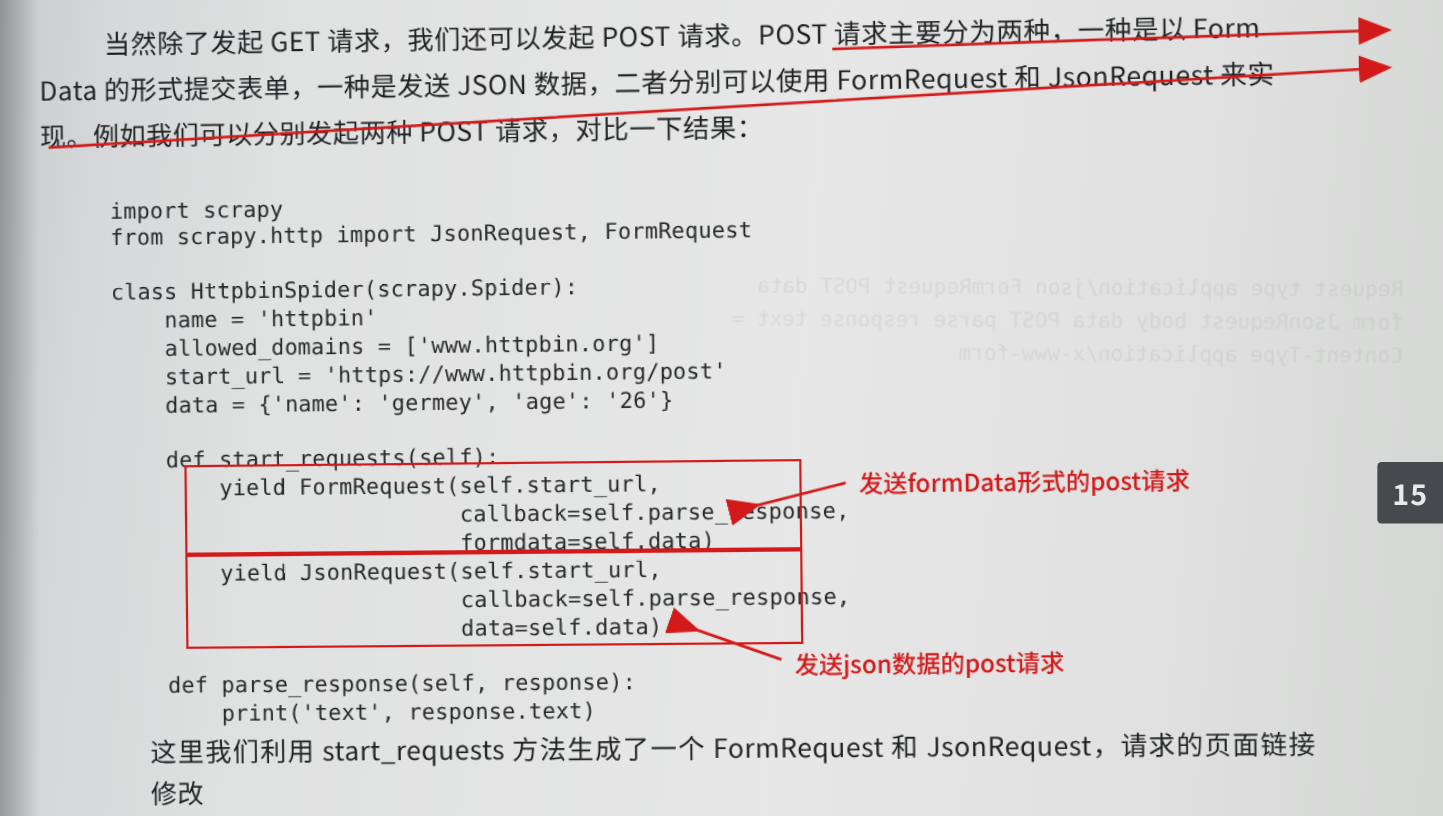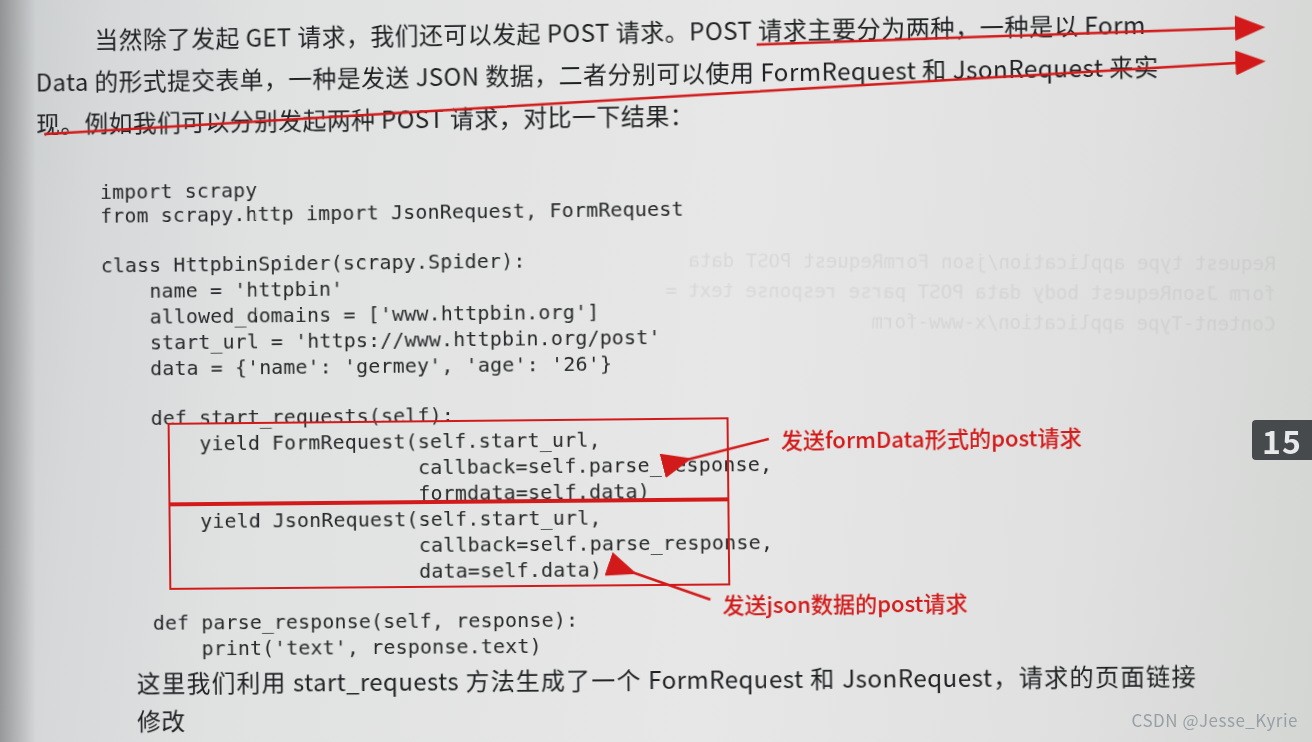--- a/index.html
+++ b/index.html
@@ -73,25 +73,25 @@
     white-space:nowrap;
   }
 
   
   svg.anno { position:absolute; overflow:visible; }
 
   
   .pagetab {
     position:absolute;
     right:0; top:420px;
-    width:60px; height:40px;
+    width:60px; height:56px;
     background:#474a4c;
     color:#e7e9ea;
     font-weight:700;
-    font-size:32px;
+    font-size:26px;
     display:flex; align-items:center; justify-content:center;
     border-radius:4px 0 0 4px;
     letter-spacing:1px;
   }
 
   
   .wm {
     position:absolute;
     right:14px; bottom:10px;
     color:#99a0a5;
@@ -188,14 +188,13 @@
     <div class="redtext" style="left:720px; top:588px;">发送json数据的post请求</div>
 
     <div class="para para-bot">这里我们利用 start_requests 方法生成了一个 FormRequest 和 JsonRequest，请求的页面链接修改</div>
 
   </div>
 
   <div class="pagetab">
     <span>15</span>
   </div>
 
-  <div class="wm">CSDN @Jesse_Kyrie</div>
 </div>
 
 </body></html>

